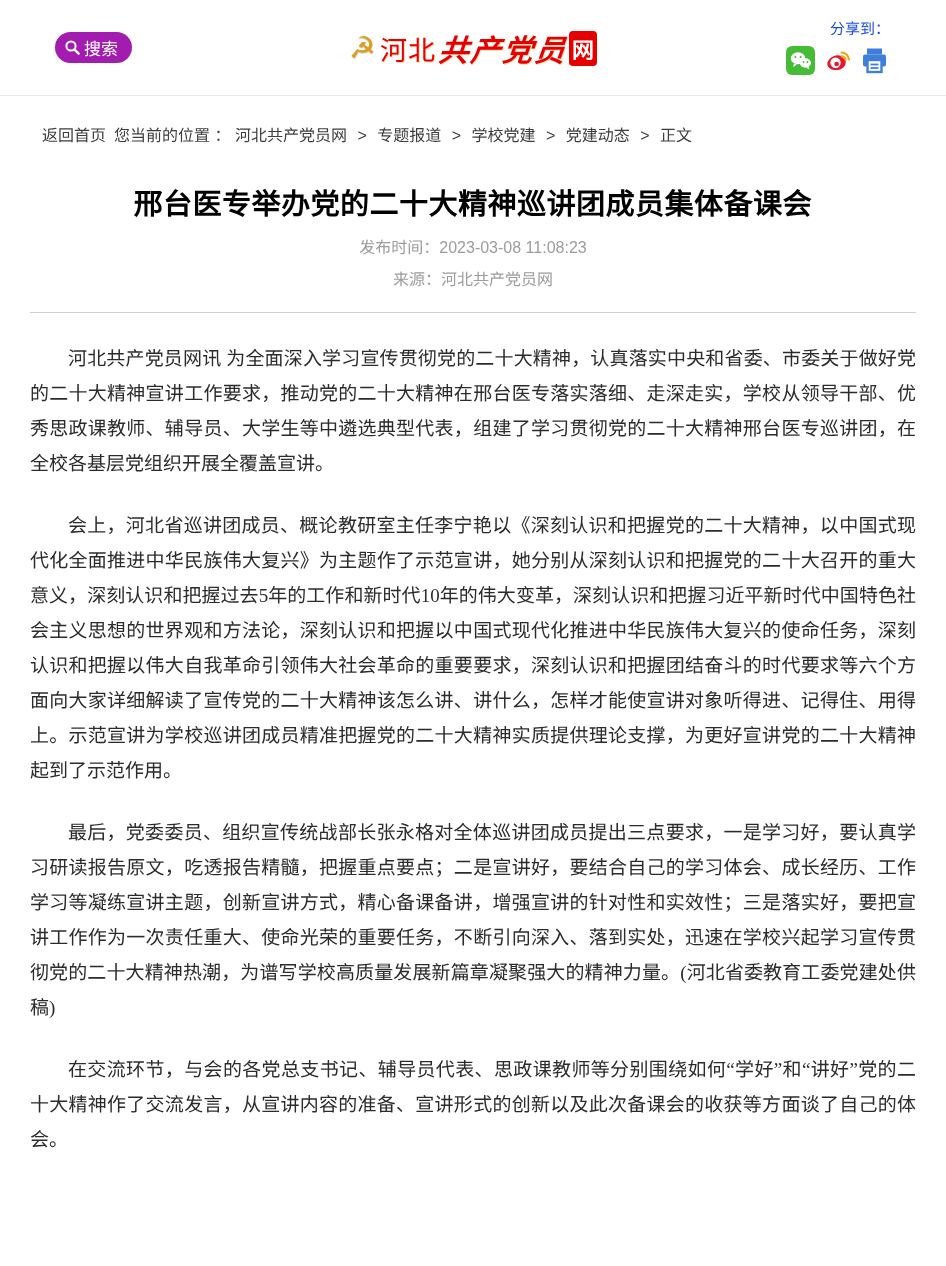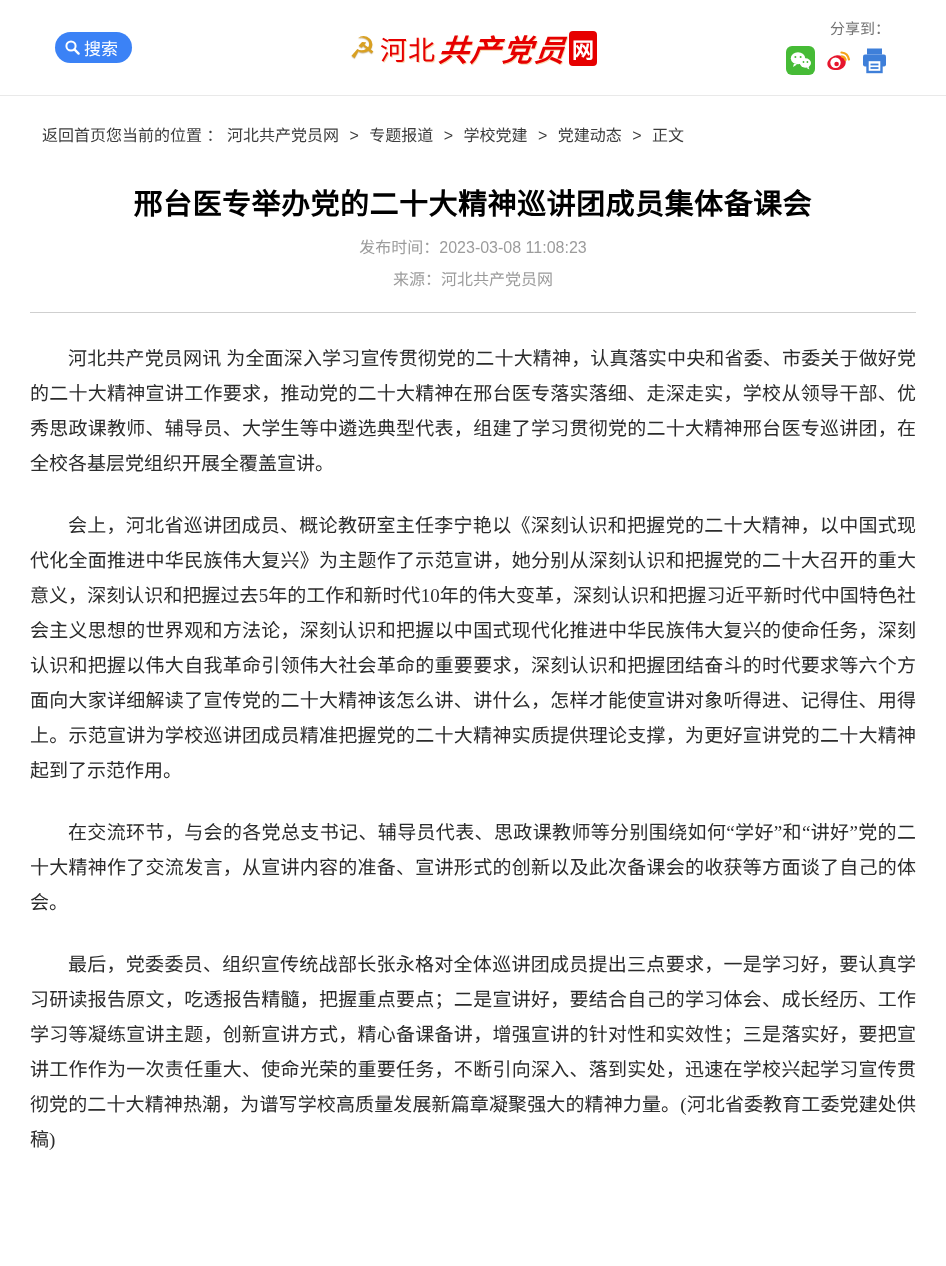--- a/index.html
+++ b/index.html
@@ -9,21 +9,21 @@
 
   
   .site-header {
     position: relative;
     height: 96px;
     border-bottom: 1px solid #e9e9e9;
   }
   .search-btn {
     position: absolute; left: 55px; top: 32px;
     height: 31px; padding: 0 14px 0 9px;
-    background: #3b82f6; color: #fff;
+    background: #a21caf; color: #fff;
     border: none; border-radius: 16px;
     font-size: 17px; font-family: "Liberation Sans", sans-serif;
     display: flex; align-items: center; gap: 3px; cursor: pointer;
   }
   .search-btn svg { display: block; }
 
   .logo-wrap {
     position: absolute; left: 0; right: 0; top: 0; height: 96px;
     display: flex; align-items: center; justify-content: center; gap: 10px;
     pointer-events: none;
@@ -50,35 +50,35 @@
     display: inline-block;
   }
   .logo-sub {
     pointer-events: auto;
     font-size: 14px; color: #8c8c8c; line-height: 1.6; text-align: left;
   }
 
   .share {
     position: absolute; right: 56px; top: 17px; width: 110px;
   }
-  .share-label { display: block; text-align: right; font-size: 15px; color: #737373; margin-bottom: 8px; }
+  .share-label { display: block; text-align: right; font-size: 15px; color: #1d4ed8; margin-bottom: 8px; }
   .share-icons { display: flex; justify-content: flex-start; gap: 8px; padding-left: 6px; }
   .share-icon { width: 29px; height: 29px; cursor: pointer; }
   .share-icon svg { width: 29px; height: 29px; display: block; }
 
   
   .content { padding: 0 30px; }
 
   .breadcrumb {
     padding: 26px 0 0 12px;
     font-size: 16px; color: #3d3d3d;
   }
   .breadcrumb a { color: #3d3d3d; text-decoration: none; cursor: pointer; }
   .breadcrumb .sep { margin: 0 6px; color: #3d3d3d; }
-  .breadcrumb .bc-home { margin-right: 0; }
+  .breadcrumb .bc-home { margin-right: 8px; }
 
   .article-title {
     margin: 34px 0 0;
     text-align: center;
     font-size: 29px; font-weight: bold; color: #000;
     letter-spacing: 0.5px;
   }
   .article-meta { text-align: center; color: #9c9c9c; }
   .meta-time { margin-top: 12px; font-size: 16px; text-align: center; }
   .meta-source { margin-top: 8px; font-size: 16px; }
@@ -182,18 +182,18 @@
     <div class="article-meta">
       <div class="meta-time">发布时间：2023-03-08 11:08:23</div>
       <div class="meta-source">来源：河北共产党员网</div>
     </div>
 
     <hr class="divider">
 
     <article class="article-body">
       <p>河北共产党员网讯 为全面深入学习宣传贯彻党的二十大精神，认真落实中央和省委、市委关于做好党的二十大精神宣讲工作要求，推动党的二十大精神在邢台医专落实落细、走深走实，学校从领导干部、优秀思政课教师、辅导员、大学生等中遴选典型代表，组建了学习贯彻党的二十大精神邢台医专巡讲团，在全校各基层党组织开展全覆盖宣讲。</p>
       <p>会上，河北省巡讲团成员、概论教研室主任李宁艳以《深刻认识和把握党的二十大精神，以中国式现代化全面推进中华民族伟大复兴》为主题作了示范宣讲，她分别从深刻认识和把握党的二十大召开的重大意义，深刻认识和把握过去5年的工作和新时代10年的伟大变革，深刻认识和把握习近平新时代中国特色社会主义思想的世界观和方法论，深刻认识和把握以中国式现代化推进中华民族伟大复兴的使命任务，深刻认识和把握以伟大自我革命引领伟大社会革命的重要要求，深刻认识和把握团结奋斗的时代要求等六个方面向大家详细解读了宣传党的二十大精神该怎么讲、讲什么，怎样才能使宣讲对象听得进、记得住、用得上。示范宣讲为学校巡讲团成员精准把握党的二十大精神实质提供理论支撑，为更好宣讲党的二十大精神起到了示范作用。</p>
+      <p>最后，党委委员、组织宣传统战部长张永格对全体巡讲团成员提出三点要求，一是学习好，要认真学习研读报告原文，吃透报告精髓，把握重点要点；二是宣讲好，要结合自己的学习体会、成长经历、工作学习等凝练宣讲主题，创新宣讲方式，精心备课备讲，增强宣讲的针对性和实效性；三是落实好，要把宣讲工作作为一次责任重大、使命光荣的重要任务，不断引向深入、落到实处，迅速在学校兴起学习宣传贯彻党的二十大精神热潮，为谱写学校高质量发展新篇章凝聚强大的精神力量。(河北省委教育工委党建处供稿)</p>
       <p>在交流环节，与会的各党总支书记、辅导员代表、思政课教师等分别围绕如何“学好”和“讲好”党的二十大精神作了交流发言，从宣讲内容的准备、宣讲形式的创新以及此次备课会的收获等方面谈了自己的体会。</p>
-      <p>最后，党委委员、组织宣传统战部长张永格对全体巡讲团成员提出三点要求，一是学习好，要认真学习研读报告原文，吃透报告精髓，把握重点要点；二是宣讲好，要结合自己的学习体会、成长经历、工作学习等凝练宣讲主题，创新宣讲方式，精心备课备讲，增强宣讲的针对性和实效性；三是落实好，要把宣讲工作作为一次责任重大、使命光荣的重要任务，不断引向深入、落到实处，迅速在学校兴起学习宣传贯彻党的二十大精神热潮，为谱写学校高质量发展新篇章凝聚强大的精神力量。(河北省委教育工委党建处供稿)</p>
     </article>
 
   </main>
 </div>
 
 </body></html>

